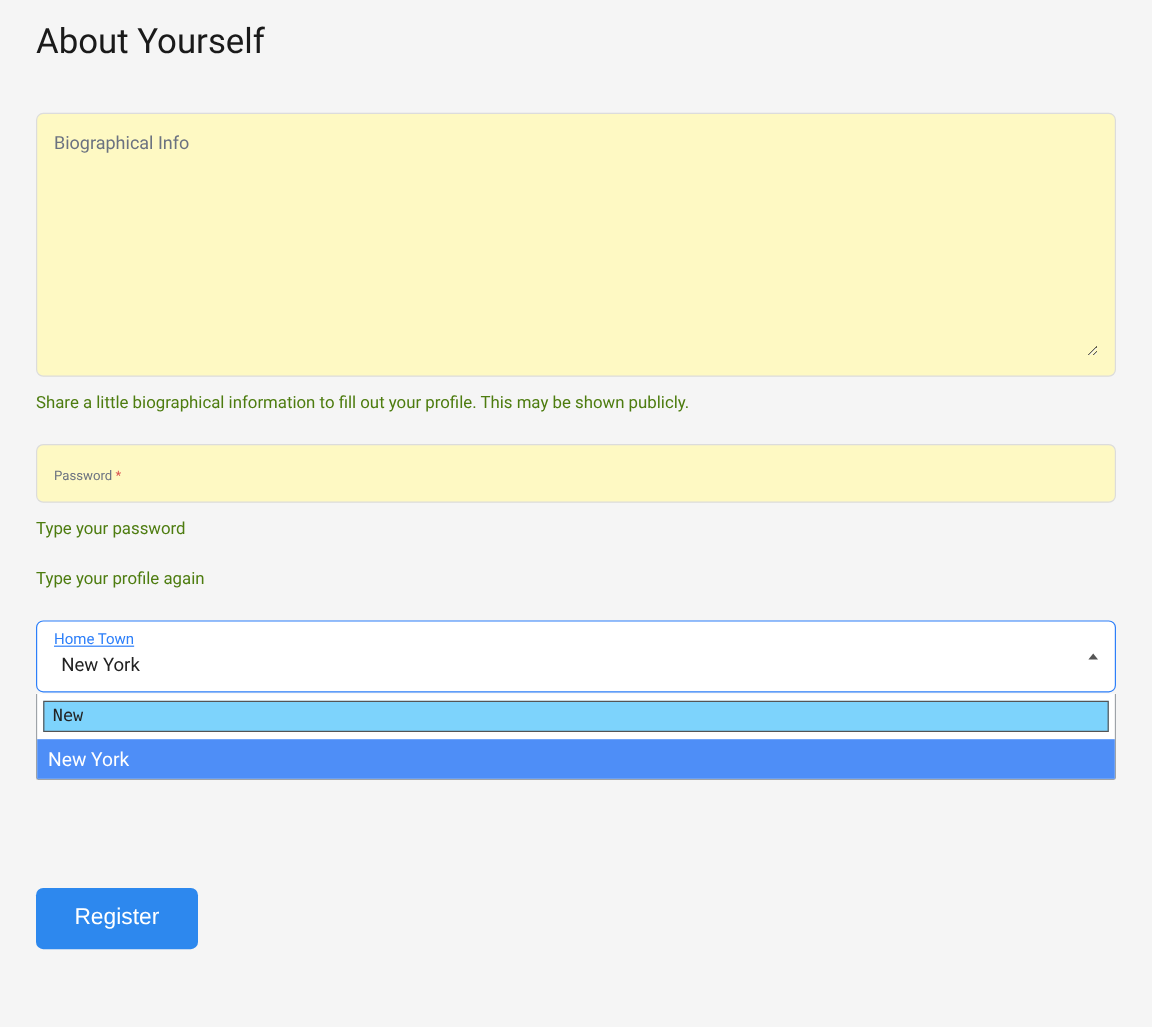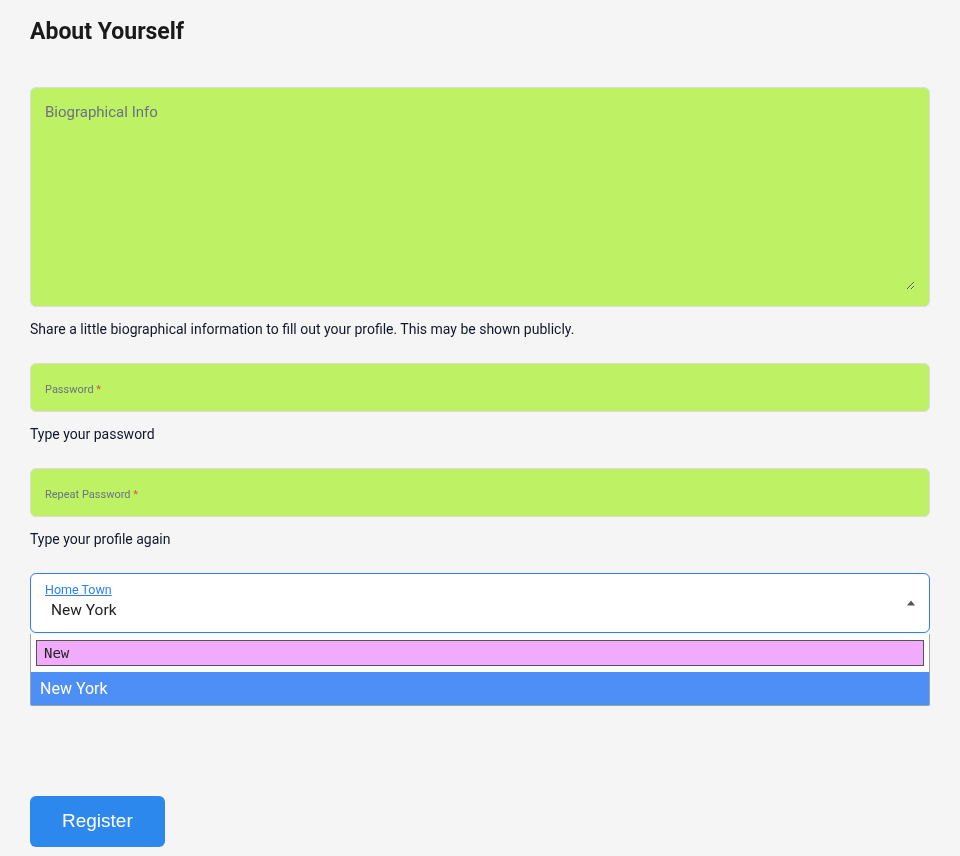--- a/index.html
+++ b/index.html
@@ -9,32 +9,32 @@
   }
   body {
     font-family: -apple-system, BlinkMacSystemFont, "Segoe UI", Roboto, Helvetica, Arial, sans-serif;
     background: #f5f5f5;
     color: #222;
     width: 960px;
     height: 856px;
     padding: 0 30px;
   }
   .section-title {
-    font-size: 23px;
-    font-weight: 700;
+    font-size: 29px;
+    font-weight: 400;
     color: #1a1a1a;
     padding-top: 18px;
     margin-bottom: 42px;
   }
   .form-group {
     margin-bottom: 26px;
   }
   .field-wrap {
     position: relative;
-    background: #bef264;
+    background: #fef9c3;
     border: 1px solid #dcdcdc;
     border-radius: 6px;
     padding: 14px 14px;
   }
   .field-label {
     font-size: 11px;
     color: #6b7280;
     pointer-events: none;
   }
   .required {
@@ -55,21 +55,21 @@
   .bio-textarea::placeholder {
     color: #6b7280;
   }
   .bio-wrap {
     padding: 14px 14px 8px 14px;
     height: 220px;
     position: relative;
   }
   .help-text {
     font-size: 14px;
-    color: #0f172a;
+    color: #4d7c0f;
     margin-top: 14px;
   }
   
   .select-wrap {
     position: relative;
     background: #fff;
     border: 1px solid #2d7ff9;
     border-radius: 6px;
     padding: 8px 14px 9px 14px;
   }
@@ -108,21 +108,21 @@
     padding: 6px 5px;
   }
   .dropdown-search {
     width: 100%;
     border: 1px solid #555;
     padding: 4px 7px;
     font-family: monospace, "Courier New", Courier;
     font-size: 14px;
     outline: none;
     color: #222;
-    background: #f0abfc;
+    background: #7dd3fc;
   }
   .dropdown-option {
     padding: 7px 9px;
     font-size: 16px;
     background: #4d90fe;
     background: #4e8ef7;
     color: #fff;
     cursor: pointer;
   }
   .home-group {
@@ -157,26 +157,20 @@
   <div class="field-wrap">
     <span class="field-label">
       <span>Password</span>
       <span class="required">*</span>
     </span>
   </div>
   <p class="help-text">Type your password</p>
 </div>
 
 <div class="form-group">
-  <div class="field-wrap">
-    <span class="field-label">
-      <span>Repeat Password</span>
-      <span class="required">*</span>
-    </span>
-  </div>
   <p class="help-text">Type your profile again</p>
 </div>
 
 <div class="home-group">
   <div class="select-wrap">
     <div class="select-label">Home Town</div>
     <div class="select-value">New York</div>
     <span class="select-caret"></span>
   </div>
   <div class="dropdown">

